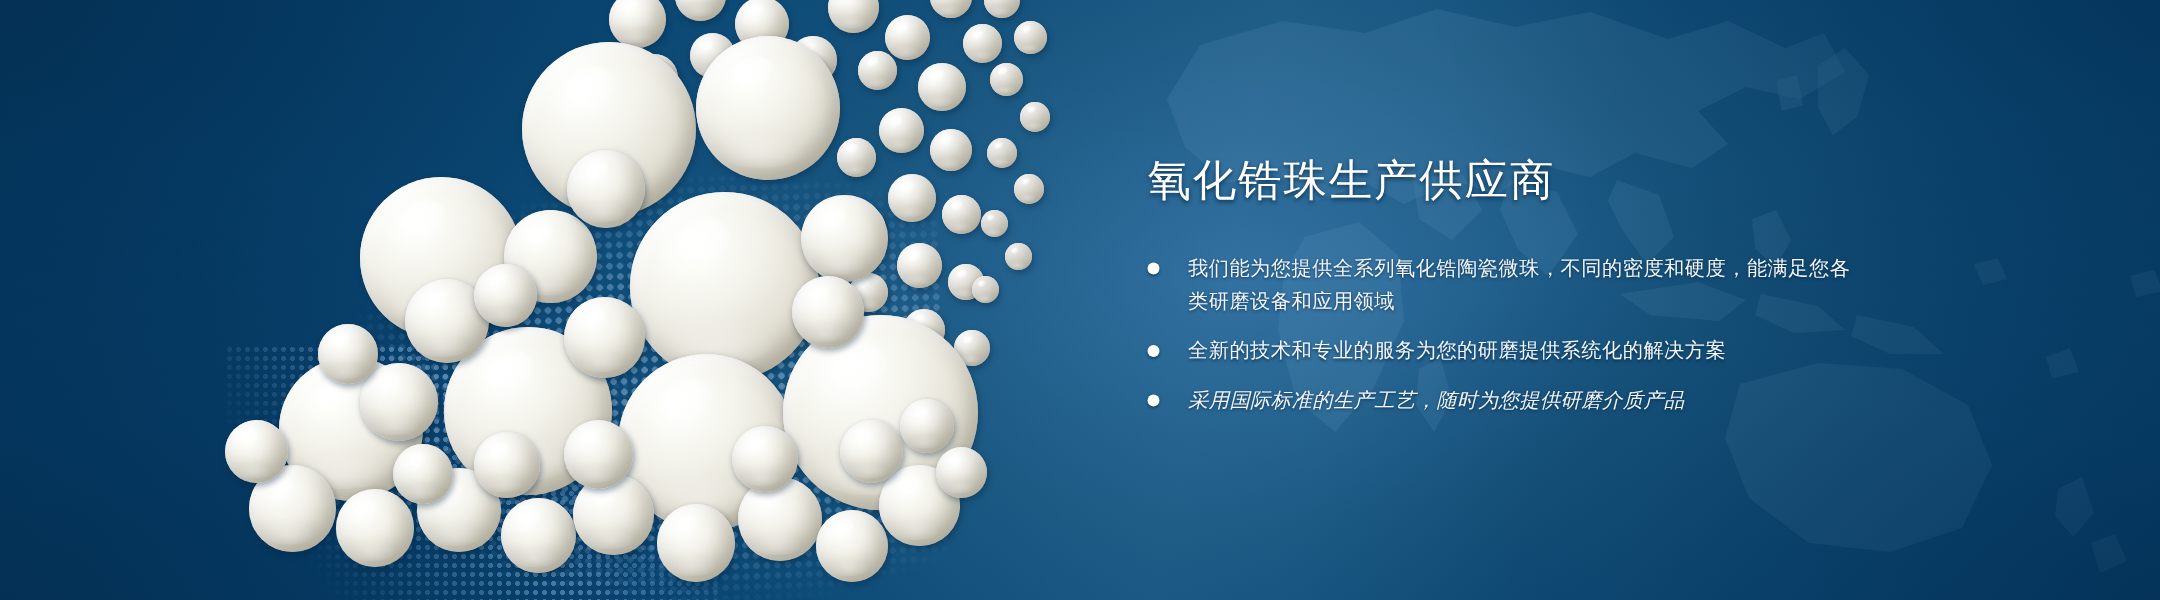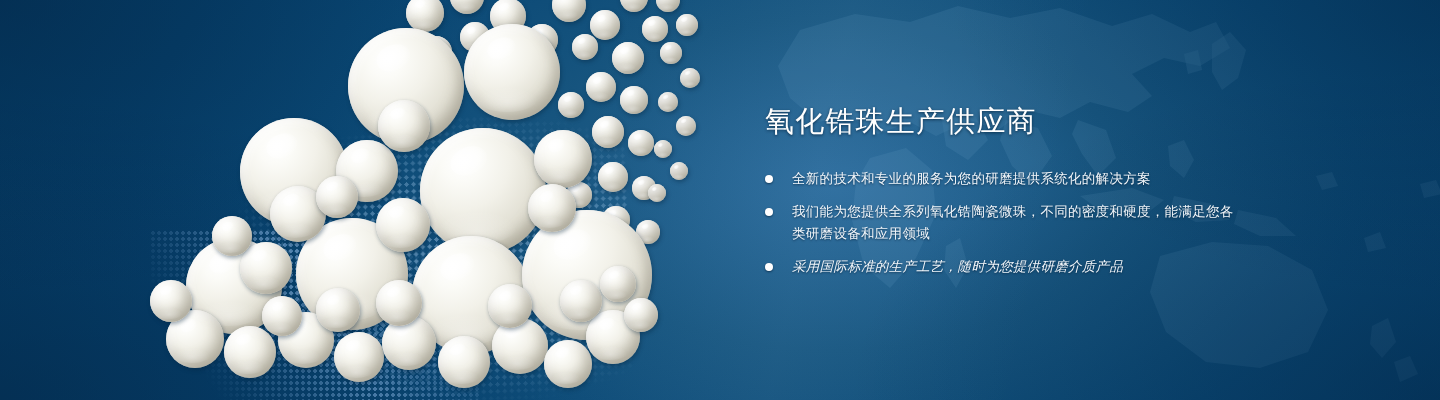--- a/index.html
+++ b/index.html
@@ -245,26 +245,26 @@
   </div>
 
   <div class="copy">
 
     <h1 class="headline">氧化锆珠生产供应商</h1>
 
     <ul class="bullets">
 
       <li class="bullet">
         <span class="dot"></span>
-        <span>全新的技术和专业的服务为您的研磨提供系统化的解决方案</span>
+        <span>我们能为您提供全系列氧化锆陶瓷微珠，不同的密度和硬度，能满足您各类研磨设备和应用领域</span>
       </li>
 
       <li class="bullet">
         <span class="dot"></span>
-        <span>我们能为您提供全系列氧化锆陶瓷微珠，不同的密度和硬度，能满足您各类研磨设备和应用领域</span>
+        <span>全新的技术和专业的服务为您的研磨提供系统化的解决方案</span>
       </li>
 
       <li class="bullet">
         <span class="dot"></span>
         <span>采用国际标准的生产工艺，随时为您提供研磨介质产品</span>
       </li>
 
     </ul>
   </div>
 

